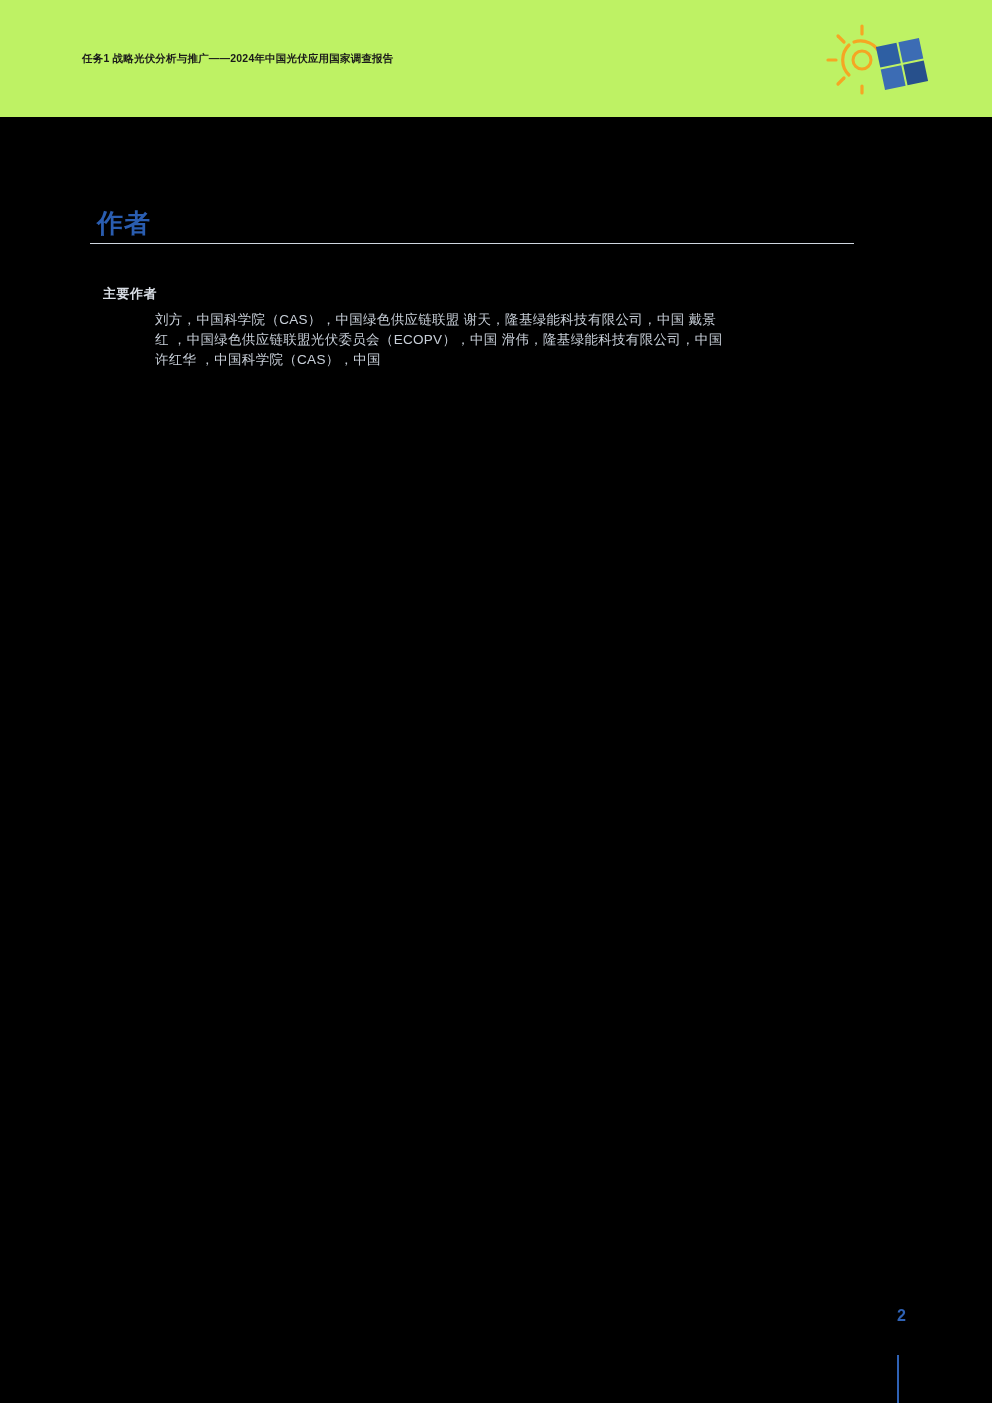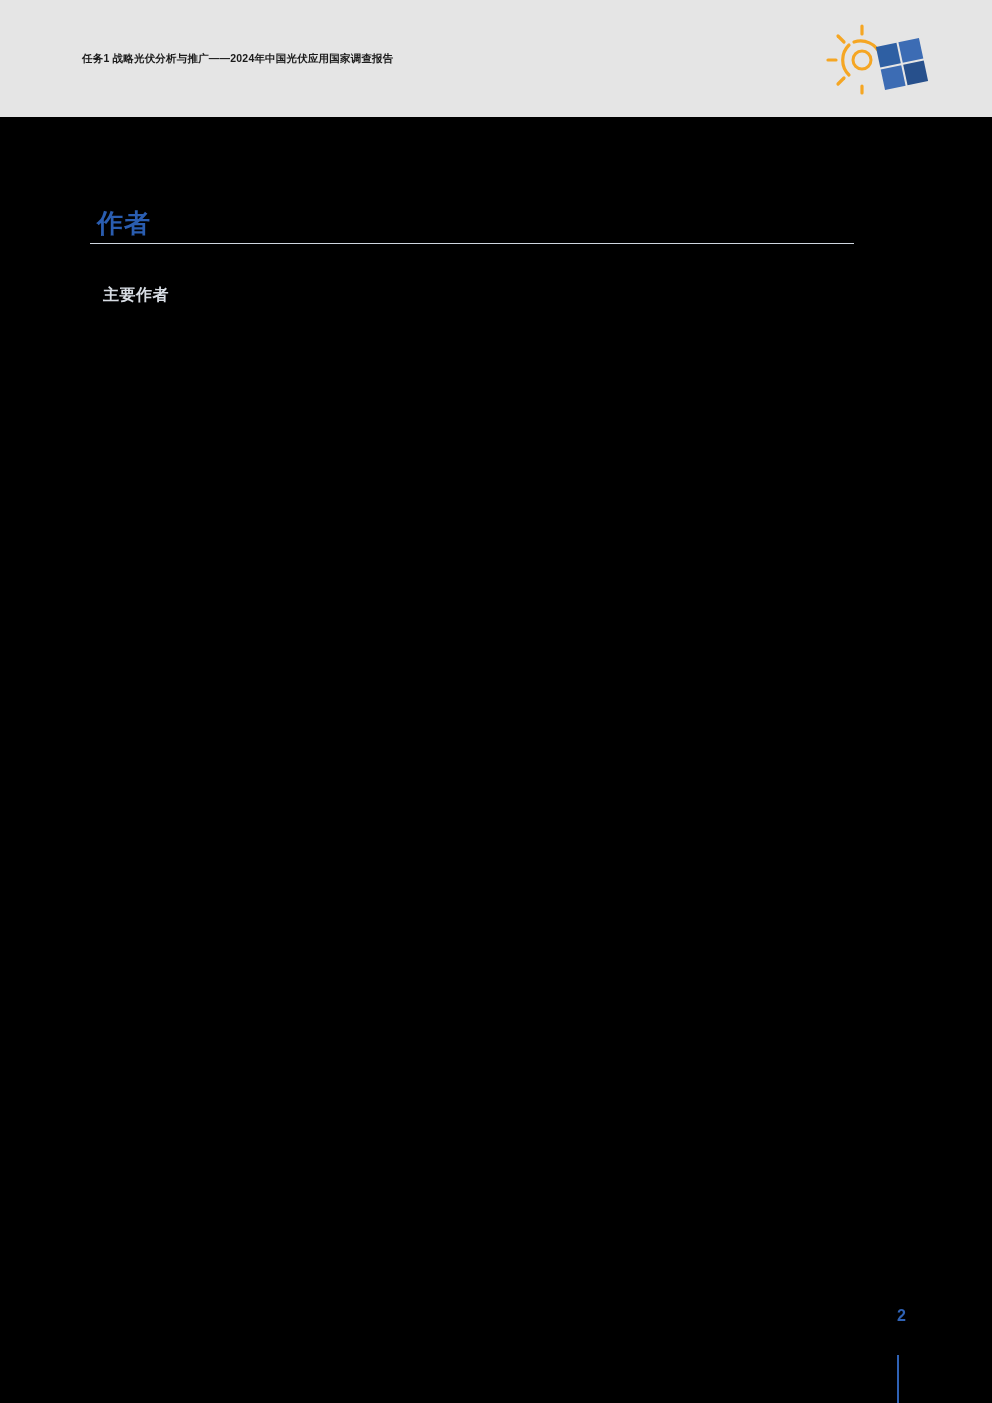--- a/index.html
+++ b/index.html
@@ -25,21 +25,21 @@
     background: #000000;
   }
 
   
   .header-band {
     position: absolute;
     left: 0;
     top: 0;
     width: 992px;
     height: 117px;
-    background: #e5e5e5;
+    background: #bef264;
   }
 
   .header-title {
     position: absolute;
     left: 82px;
     top: 52px;
     font-size: 10.5px;
     font-weight: bold;
     color: #1a1a1a;
     letter-spacing: 0.2px;
@@ -83,21 +83,21 @@
     top: 126px;
     width: 764px;
     height: 1px;
     background: #cfd6e0;
   }
 
   .subsection-title {
     position: absolute;
     left: 103px;
     top: 168px;
-    font-size: 16px;
+    font-size: 13px;
     font-weight: bold;
     color: #d8dde4;
     letter-spacing: 0.5px;
   }
 
   .authors-block {
     position: absolute;
     left: 155px;
     top: 193px;
     width: 690px;
@@ -163,19 +163,24 @@
   </div>
 
   <div class="content">
 
     <div class="section-title">作者</div>
 
     <div class="title-rule"></div>
 
     <div class="subsection-title">主要作者</div>
 
+    <div class="authors-block">
+      <span class="line">刘方，中国科学院（CAS），中国绿色供应链联盟 谢天，隆基绿能科技有限公司，中国 戴景</span>
+      <span class="line">红 ，中国绿色供应链联盟光伏委员会（ECOPV），中国 滑伟，隆基绿能科技有限公司，中国</span>
+      <span class="line">许红华 ，中国科学院（CAS），中国</span>
+    </div>
 
     <div class="page-number">2</div>
 
     <div class="footer-rule"></div>
 
   </div>
 </div>
 
 </body></html>

